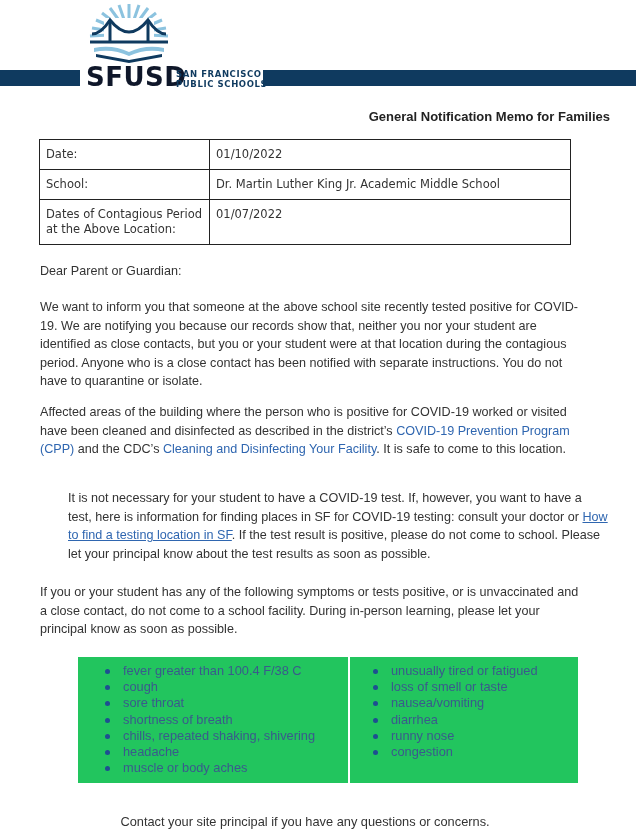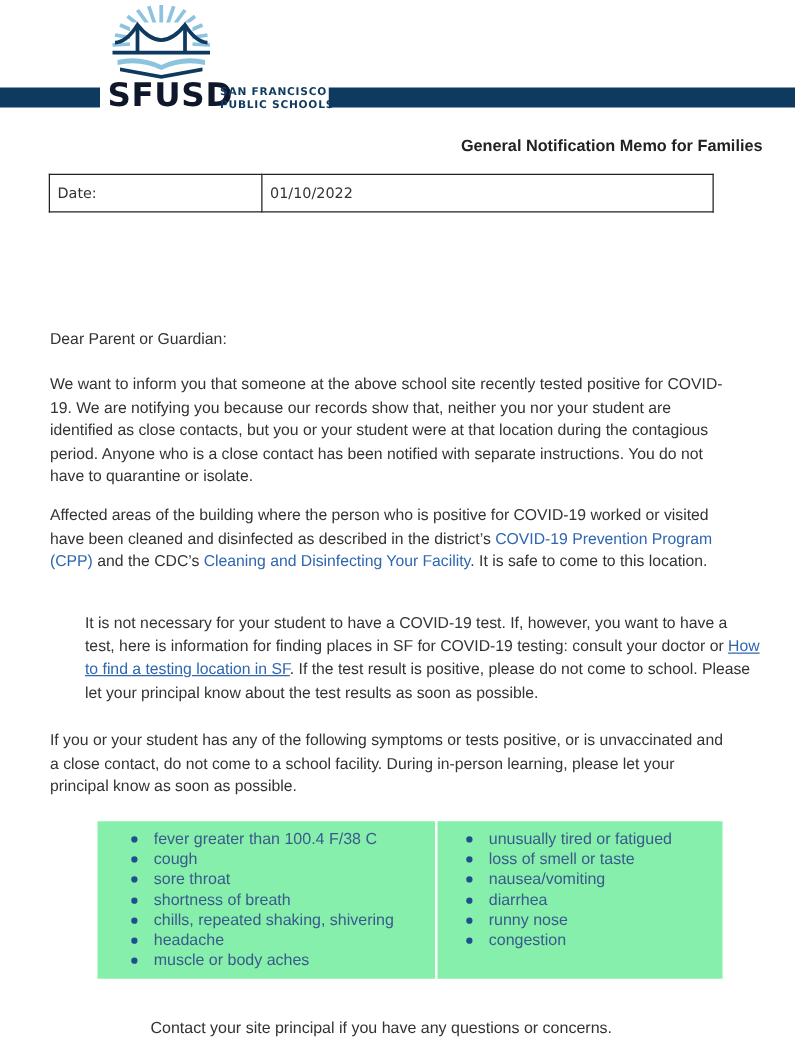--- a/index.html
+++ b/index.html
@@ -24,21 +24,21 @@
 
   .body { position: absolute; left: 40px; width: 540px; font-size: 12.6px; line-height: 18.5px; color: #333; }
   .p1 { top: 262px; }
   .p2 { top: 298px; }
   .p3 { top: 403px; }
   .p4 { top: 489px; margin-left: 28px; }
   .p5 { top: 583px; }
   a.link { color: #2f66b0; text-decoration: none; }
   a.link.u { text-decoration: underline; }
 
-  .symptoms { position: absolute; left: 78px; top: 657px; width: 500px; height: 126px; background: #86efac; display: flex; }
+  .symptoms { position: absolute; left: 78px; top: 657px; width: 500px; height: 126px; background: #22c55e; display: flex; }
   .col { padding: 6px 0 0 22px; }
   .col.c1 { width: 272px; border-right: 2px solid #ffffff; }
   .col.c2 { flex: 1; padding-left: 18px; }
   .symptoms ul { list-style: none; }
   .symptoms li { font-size: 12.8px; line-height: 16.2px; color: #3a5a8c; position: relative; padding-left: 23px; white-space: nowrap; }
   .symptoms li .dot { position: absolute; left: 5px; top: 6px; width: 5px; height: 5px; border-radius: 50%; background: #1e4f91; }
 
   .footer { position: absolute; left: 0; top: 814px; width: 610px; text-align: center; font-size: 12.8px; color: #333; }
 </style>
 </head>
@@ -82,20 +82,28 @@
 </div>
 
 <div class="title">General Notification Memo for Families</div>
 
 <table class="info">
   <tbody>
       <tr class="r1">
     <td class="k">Date:</td>
     <td>01/10/2022</td>
   </tr>
+  <tr class="r2">
+    <td class="k">School:</td>
+    <td>Dr. Martin Luther King Jr. Academic Middle School</td>
+  </tr>
+  <tr class="r3">
+    <td class="k">Dates of Contagious Period at the Above Location:</td>
+    <td>01/07/2022</td>
+  </tr>
 </tbody>
   </table>
 
 <div class="body p1">Dear Parent or Guardian:</div>
 <div class="body p2">We want to inform you that someone at the above school site recently tested positive for COVID-19. We are notifying you because our records show that, neither you nor your student are  identified as close contacts, but you or your student were at that location during the contagious period. Anyone who is a close contact has been notified with separate instructions. You do not have to quarantine or isolate.</div>
 <div class="body p3"><span>Affected areas of the building where the person who is positive for COVID-19 worked or visited have been cleaned and disinfected as described in the district’s </span><a class="link">COVID-19 Prevention Program (CPP)</a><span> and the CDC’s </span><a class="link">Cleaning and Disinfecting Your Facility</a><span>. It is safe to come to this location.</span></div>
 <div class="body p4"><span>It is not necessary for your student to have a COVID-19 test. If, however, you want to have a test, here is information for finding places in SF for COVID-19 testing: consult your doctor or </span><a class="link u">How to find a testing location in SF</a><span>. If the test result is positive, please do not come to school. Please let your principal know about the test results as soon as possible.</span></div>
 <div class="body p5">If you or your student has any of the following symptoms or tests positive, or is unvaccinated and a close contact, do not come to a school facility. During in-person learning, please let your principal know as soon as possible.</div>
 
 <div class="symptoms">

